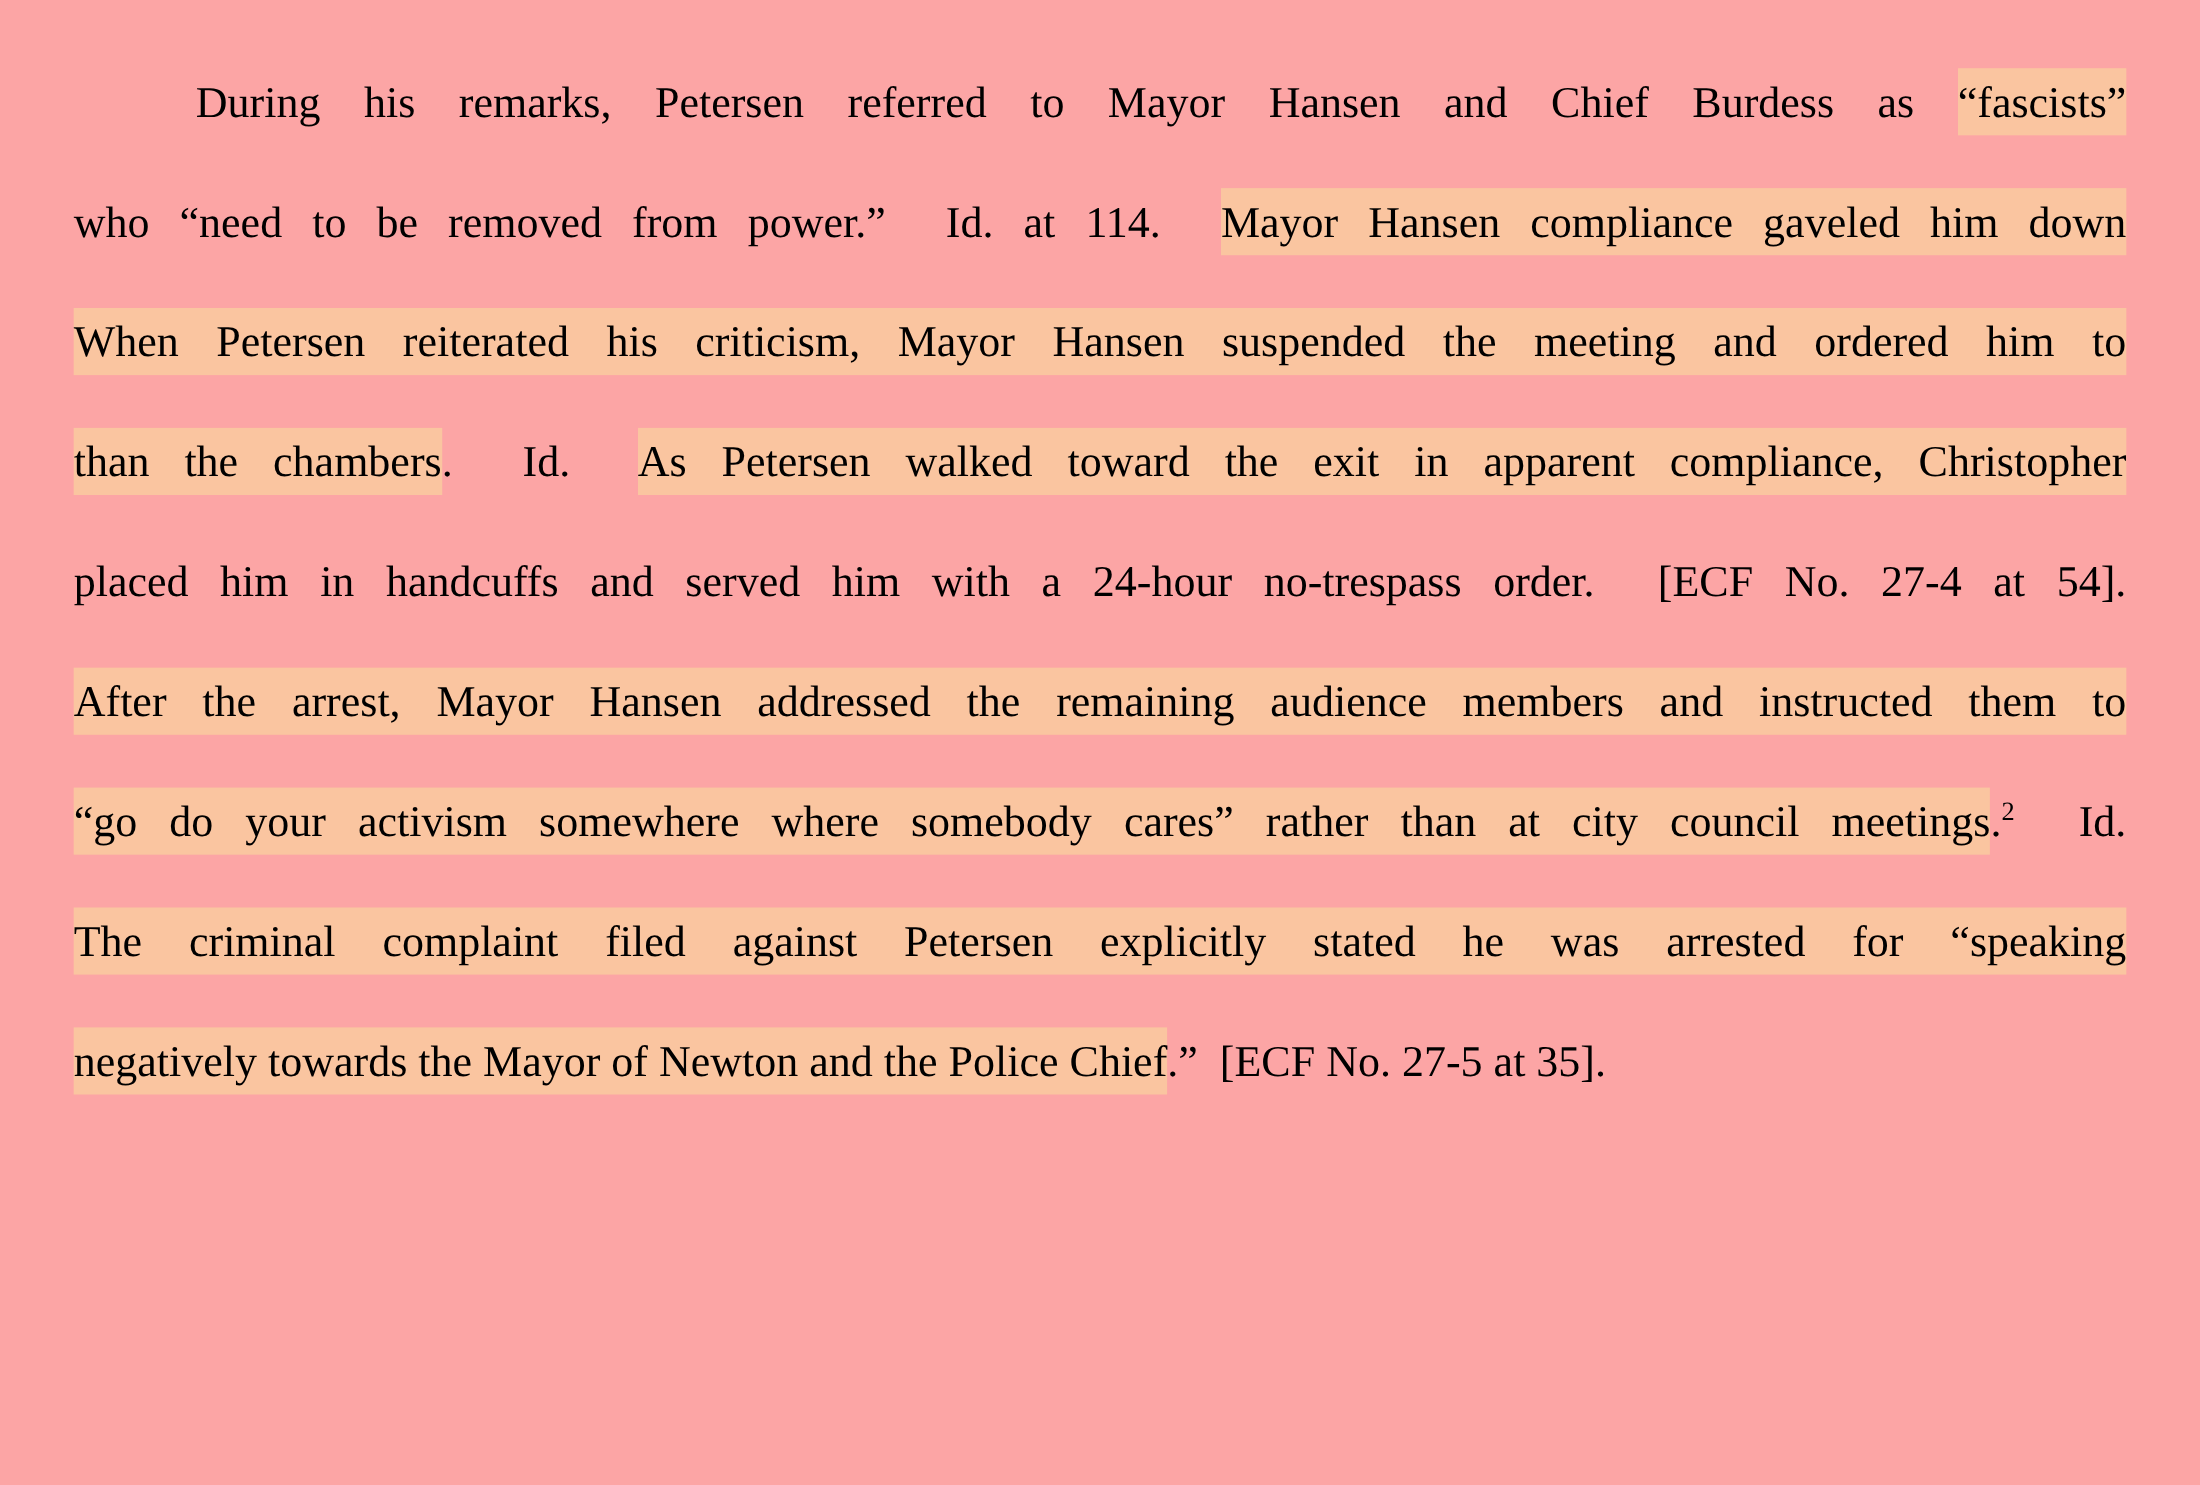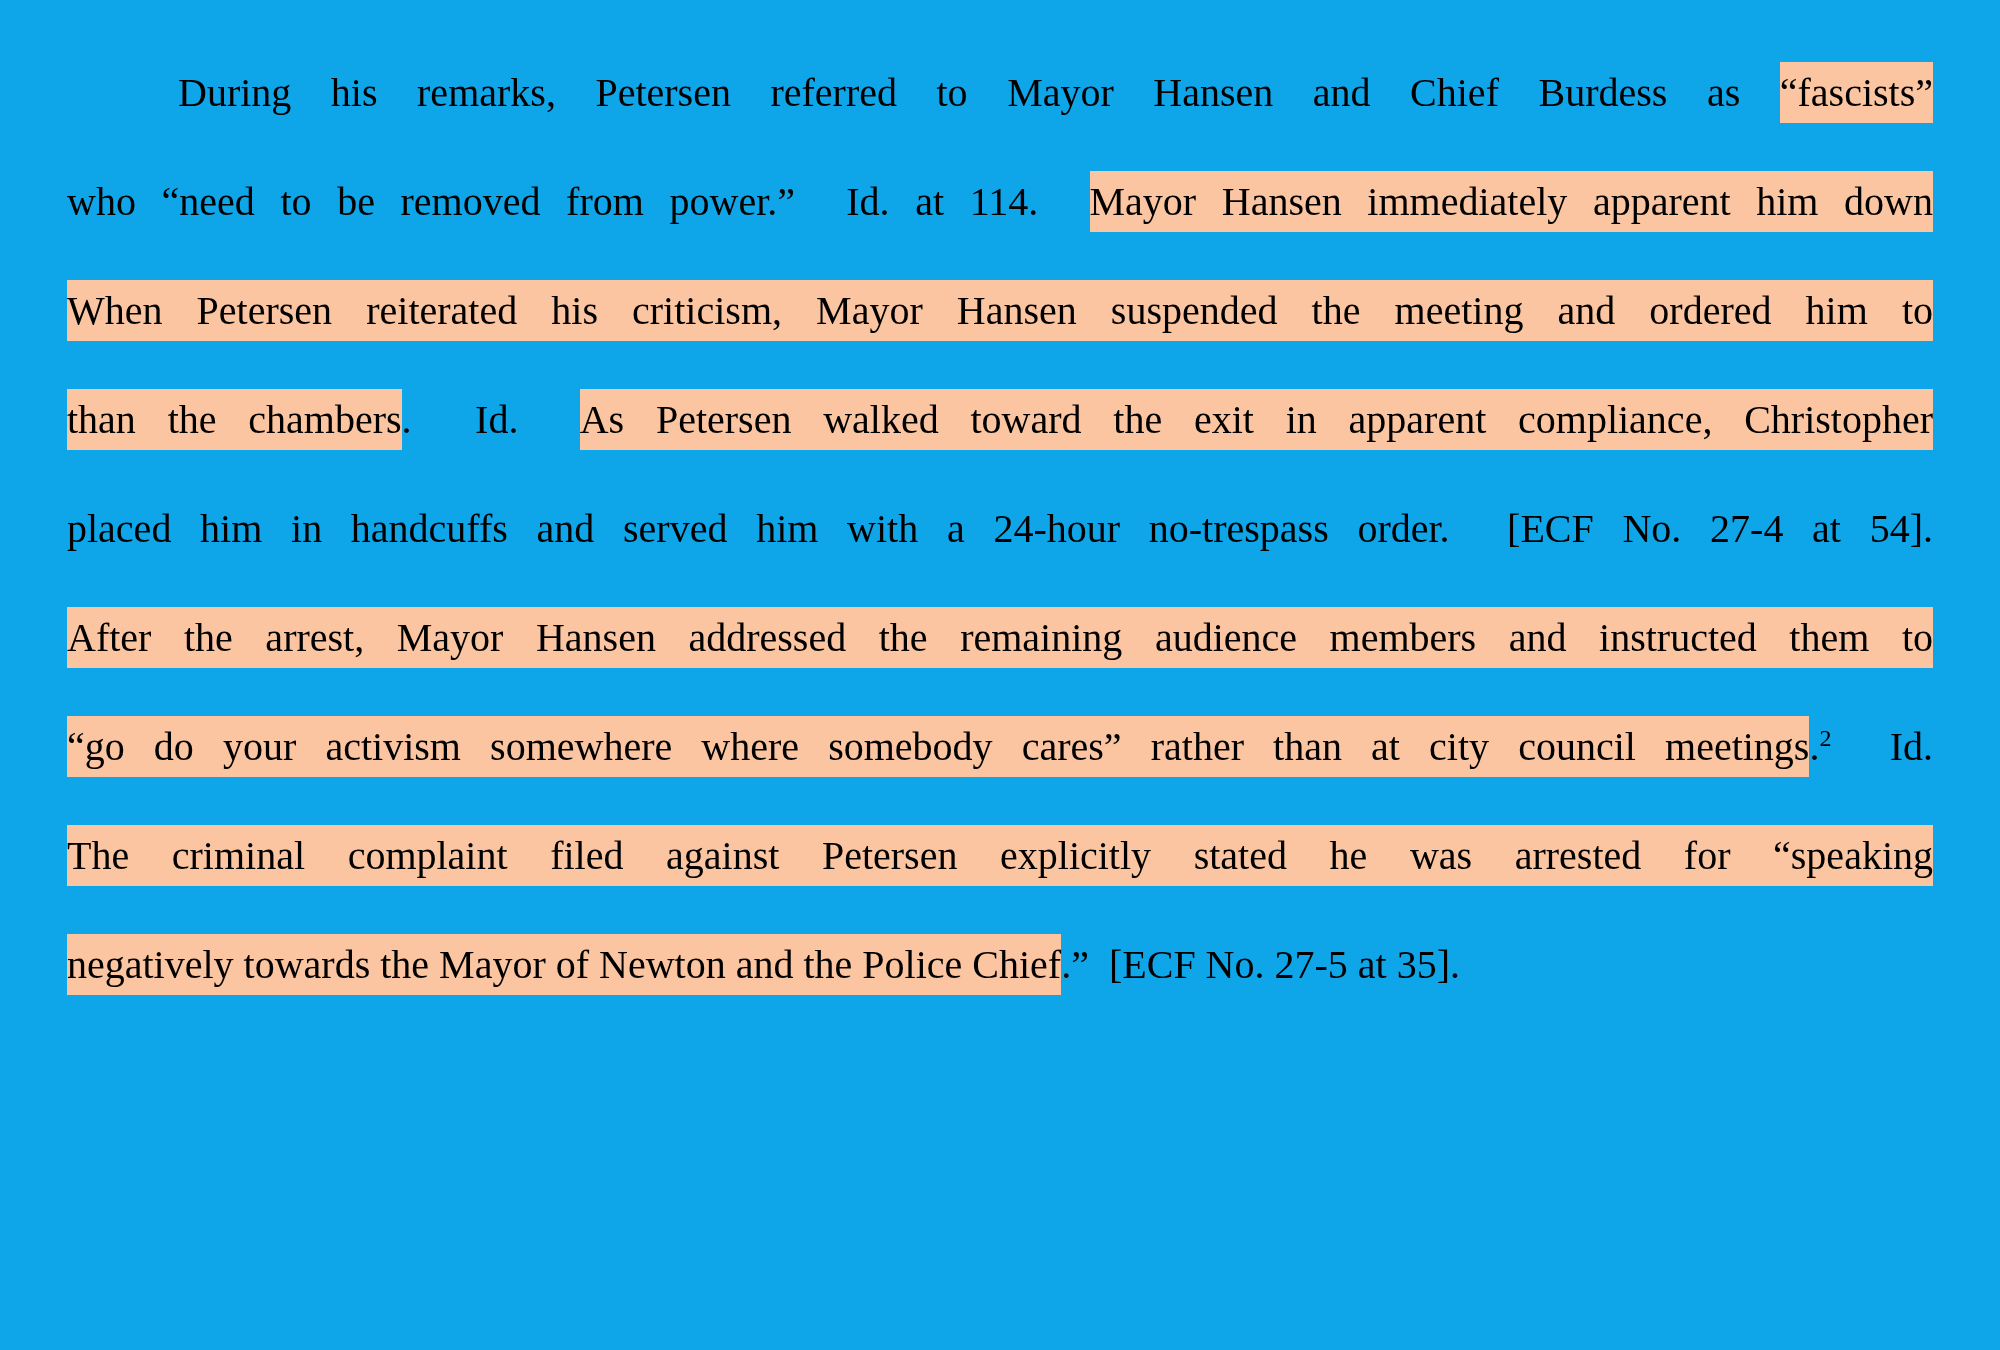--- a/index.html
+++ b/index.html
@@ -11,21 +11,21 @@
     overflow: hidden;
   }
   main {
     box-sizing: border-box;
     width: 2000px;
     height: 1350px;
     padding: 38px 67px 0 67px;
     font-family: "Liberation Serif", "DejaVu Serif", serif;
     font-size: 40px;
     color: #000000;
-    background: #0ea5e9;
+    background: #fca5a5;
   }
   .paragraph {
     width: 1866px;
   }
   .line {
     height: 109px;
     line-height: 109px;
     text-align: justify;
     text-align-last: justify;
     text-justify: inter-word;
@@ -52,21 +52,21 @@
     font-size: 0.6em;
     line-height: 0;
   }
 </style>
 </head>
 <body>
 
 <main>
   <section class="paragraph">
       <div class="line first"><span class="seg">During his remarks, Petersen referred to Mayor Hansen and Chief Burdess as </span><span class="seg hl">“fascists”</span></div>
-      <div class="line"><span class="seg">who “need to be removed from power.”&nbsp; </span><span class="seg it">Id.</span><span class="seg"> at 114.&nbsp; </span><span class="seg hl">Mayor Hansen immediately apparent him down</span></div>
+      <div class="line"><span class="seg">who “need to be removed from power.”&nbsp; </span><span class="seg it">Id.</span><span class="seg"> at 114.&nbsp; </span><span class="seg hl">Mayor Hansen compliance gaveled him down</span></div>
       <div class="line"><span class="seg hl">When Petersen reiterated his criticism, Mayor Hansen suspended the meeting and ordered him to</span></div>
       <div class="line"><span class="seg hl">than the chambers</span><span class="seg">.&nbsp; </span><span class="seg it">Id.</span><span class="seg">&nbsp; </span><span class="seg hl">As Petersen walked toward the exit in apparent compliance, Christopher</span></div>
       <div class="line"><span class="seg">placed him in handcuffs and served him with a 24-hour no-trespass order.&nbsp; [ECF No. 27-4 at 54].</span></div>
       <div class="line"><span class="seg hl">After the arrest, Mayor Hansen addressed the remaining audience members and instructed them to</span></div>
       <div class="line"><span class="seg hl">“go do your activism somewhere where somebody cares” rather than at city council meetings</span><span class="seg">.</span><span class="seg sup">2</span><span class="seg">&nbsp; </span><span class="seg it">Id.</span></div>
       <div class="line"><span class="seg hl">The criminal complaint filed against Petersen explicitly stated he was arrested for “speaking</span></div>
       <div class="line last"><span class="seg hl">negatively towards the Mayor of Newton and the Police Chief</span><span class="seg">.”&nbsp; [ECF No. 27-5 at 35].</span></div>
     </section>
 </main>
 

